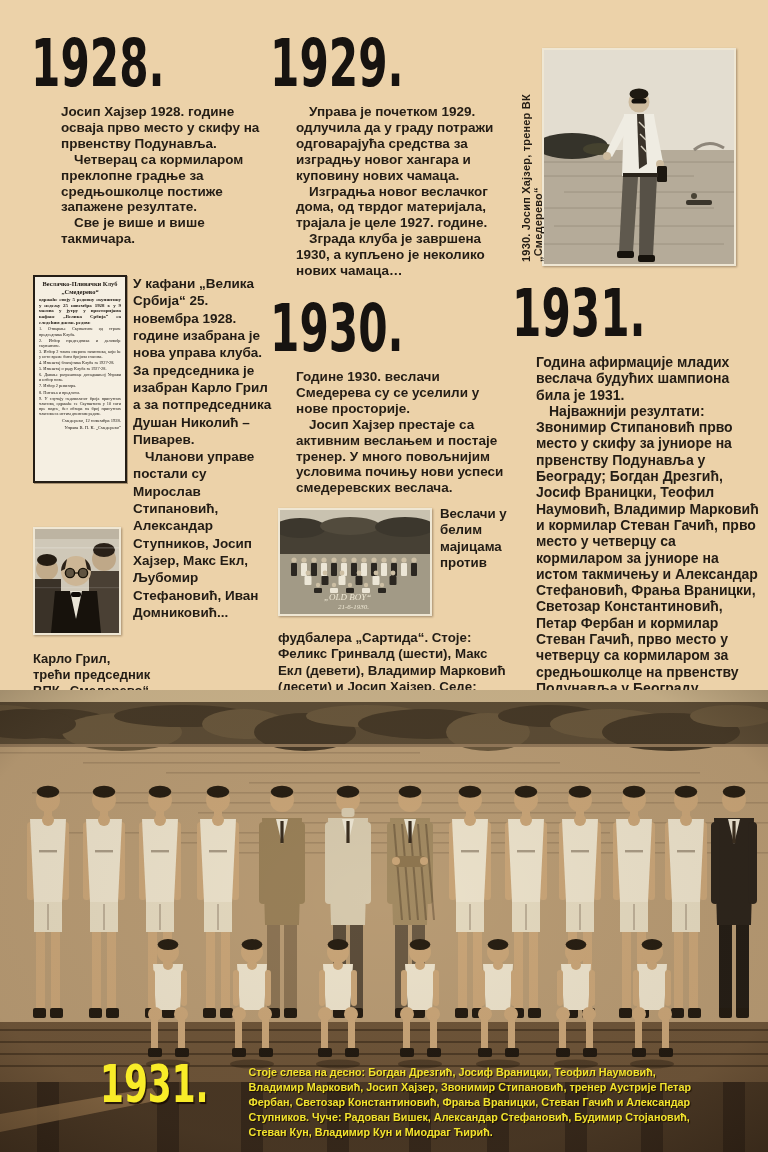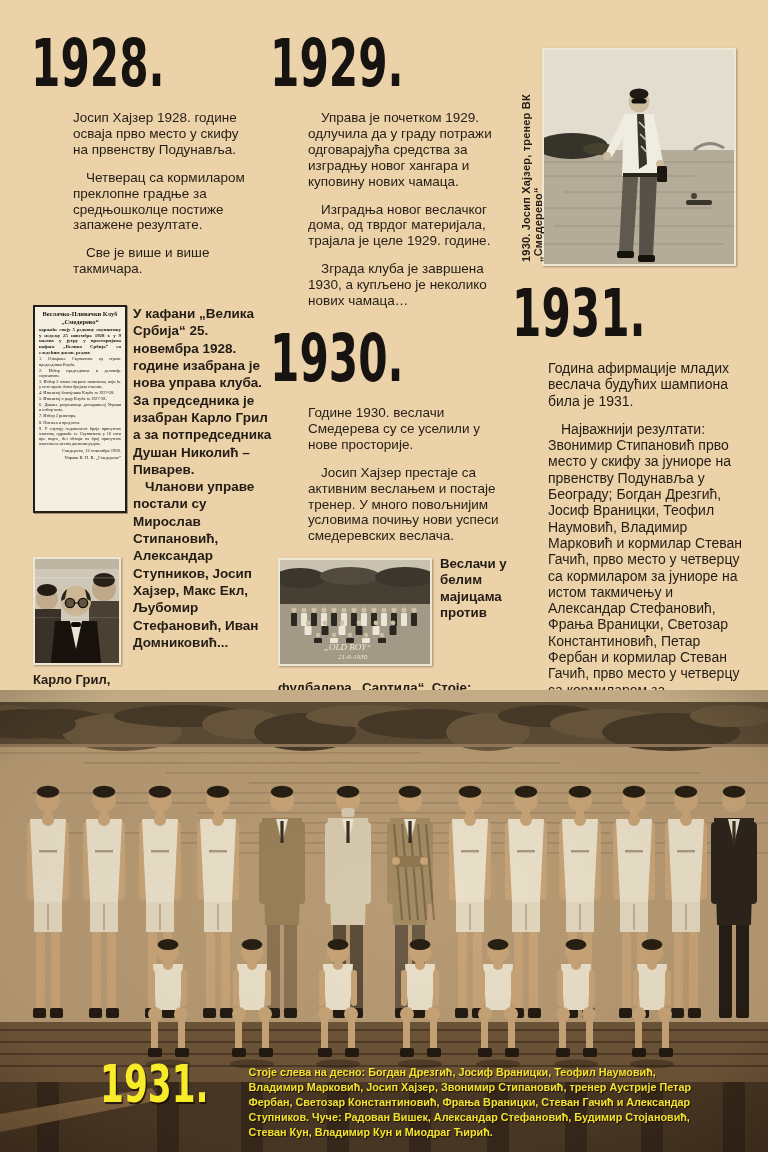--- a/index.html
+++ b/index.html
@@ -18,21 +18,21 @@
     margin:0 0 6px -2px; height:68px; line-height:68px;
     font-family:"DejaVu Sans",sans-serif; font-weight:bold;
     font-size:66px; color:#171310; white-space:nowrap;
   }
   h1.year span{display:inline-block; transform:scaleX(.64); transform-origin:0 60%;}
 
   .body-text{padding-left:28px;}
   .col2 .body-text{padding-left:24px;}
   .col3 .body-text{padding-left:22px;}
   .body-text p{
-    margin:12px; font-size:13.5px; line-height:15.9px; font-weight:normal;
+    margin:0; font-size:13.5px; line-height:15.9px; font-weight:bold;
     color:#241d15;
   }
   .col3 .body-text p{font-size:14px; line-height:16.3px;}
   .body-text p.ind{text-indent:13px;}
 
   
   .kafana-row{display:flex; gap:10px; margin-top:28px;}
   .left-stack{width:90px; flex:none;}
   .kafana-text{width:140px; flex:none;}
   .kafana-text p{margin:0; font-size:13.5px; line-height:17.3px; font-weight:bold;}
@@ -43,21 +43,21 @@
     background:#f5efe2; border:2px solid #241d15; padding:3px 4px;
     font-family:"Liberation Serif",serif; color:#1c1610;
     box-shadow:1px 1px 0 rgba(60,40,20,.4);
   }
   .clip-title{font-size:6.4px; line-height:7.4px; font-weight:bold; text-align:center;}
   .clip-intro{font-size:4.9px; line-height:5.7px; font-weight:bold; margin-top:2px; text-align:justify;}
   .clip-item{font-size:4.3px; line-height:5.1px; margin-top:1px; text-align:justify;}
   .clip-footer{font-size:4.6px; line-height:5.4px; text-align:right; margin-top:2px;}
 
   .gril-photo{margin-top:44px; width:84px; height:104px; border:2px solid #efe7d4; box-shadow:1px 1px 2px rgba(60,40,20,.4);}
-  .gril-caption{margin-top:7px; width:150px; font-size:13px; line-height:16px; font-weight:bold; white-space:nowrap;}
+  .gril-caption{margin-top:16px; width:150px; font-size:13px; line-height:16px; font-weight:bold; white-space:nowrap;}
 
   
   .match-block{margin-top:10px; padding-left:6px;}
   .match-photo{float:left; width:150px; height:104px; border:2px solid #efe7d4; margin:2px 8px 14px 0; box-shadow:1px 1px 2px rgba(60,40,20,.4);}
   .match-caption{margin:0; font-size:13.3px; line-height:16.2px; font-weight:bold;}
 
   
   .hajzer-block{display:flex; margin-top:18px; margin-left:6px;}
   .vcap{
     flex:none; width:22px; height:214px;
@@ -154,21 +154,21 @@
         <p>У кафани „Велика Србија“ 25. новембра 1928. године изабрана је нова управа клуба. За председника је изабран Карло Грил а за потпредседника Душан Николић – Пиварев.</p>
         <p class="ind">Чланови управе постали су Мирослав Стипановић, Александар Ступников, Јосип Хајзер, Макс Екл, Љубомир Стефановић, Иван Домниковић...</p>
       </div>
     </div>
   </div>
 
   <div class="col col2">
     <h1 class="year"><span>1929.</span></h1>
     <div class="body-text">
       <p class="ind">Управа је почетком 1929. одлучила да у граду потражи одговарајућа средства за изградњу новог хангара и куповину нових чамаца.</p>
-      <p class="ind">Изградња новог веслачког дома, од тврдог материјала, трајала је целе 1929. године.</p>
+      <p class="ind">Изградња новог веслачког дома, од тврдог материјала, трајала је целе 1927. године.</p>
       <p class="ind">Зграда клуба је завршена 1930, а купљено је неколико нових чамаца…</p>
     </div>
 
     <h1 class="year" style="margin-top:16px"><span>1930.</span></h1>
     <div class="body-text">
       <p>Године 1930. веслачи Смедерева су се уселили у нове просторије.</p>
       <p class="ind">Јосип Хајзер престаје са активним веслањем и постаје тренер. У много повољнијим условима почињу нови успеси смедеревских веслача.</p>
     </div>
 
     <div class="match-block">

